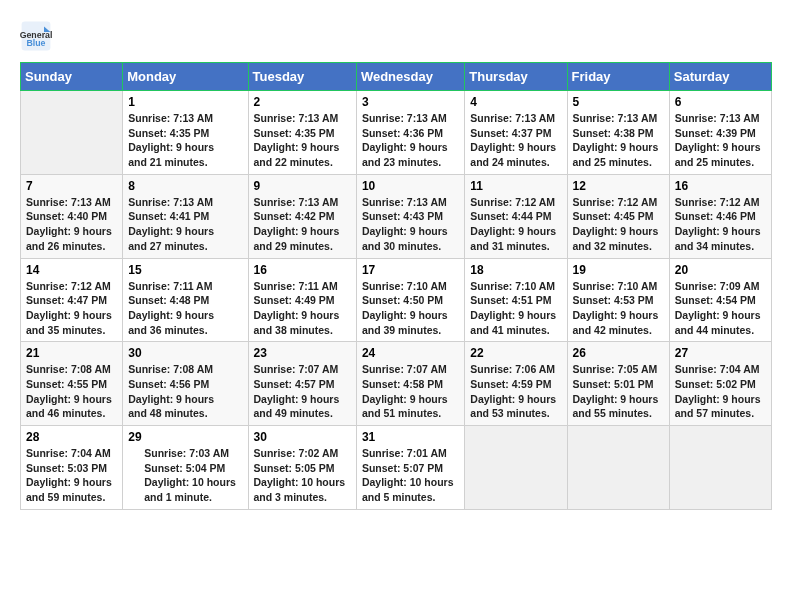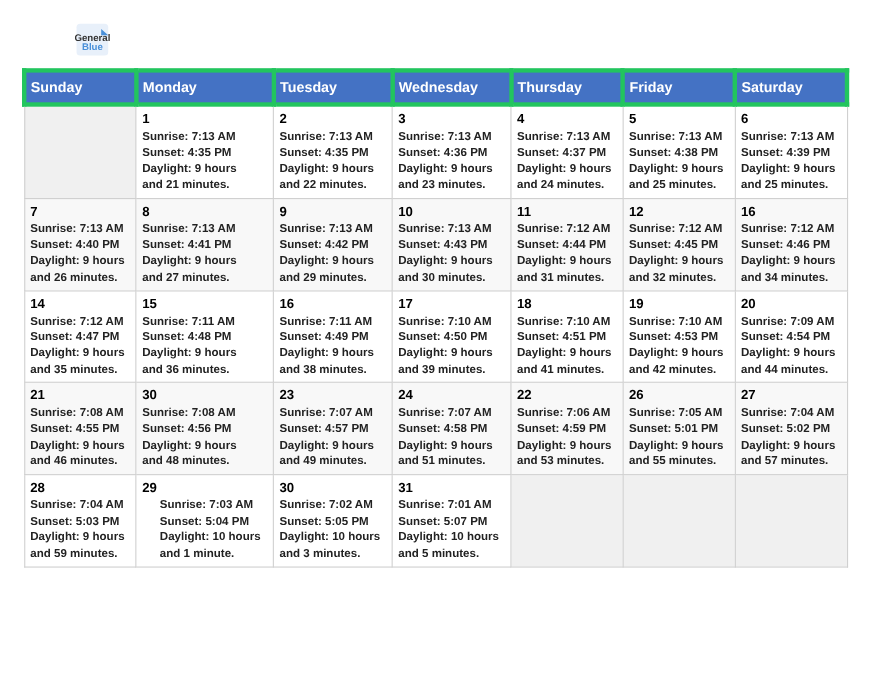--- a/index.html
+++ b/index.html
@@ -13,21 +13,20 @@
     .header-area {
       display: flex;
       justify-content: space-between;
       align-items: flex-start;
       margin-bottom: 10px;
     }
     .logo {
       display: flex;
       align-items: flex-end;
       gap: 4px;
-      margin-left: 48px;
     }
     .logo-icon {
       width: 32px;
       height: 32px;
     }
     .title-area {
       text-align: right;
     }
     .main-title {
       font-size: 32px;
@@ -43,21 +42,21 @@
       border-collapse: collapse;
       font-size: 11px;
     }
     thead tr th {
       background-color: #4472c4;
       color: #fff;
       padding: 6px 4px;
       text-align: left;
       font-size: 13px;
       font-weight: bold;
-      border: 4px solid #22c55e;
+      border: 1px solid #22c55e;
       margin-left: 44px;
     }
     tbody tr td {
       border: 1px solid #d0d0d0;
       padding: 4px 5px;
       vertical-align: top;
       background: #fff;
       min-height: 70px;
       height: 80px;
     }

